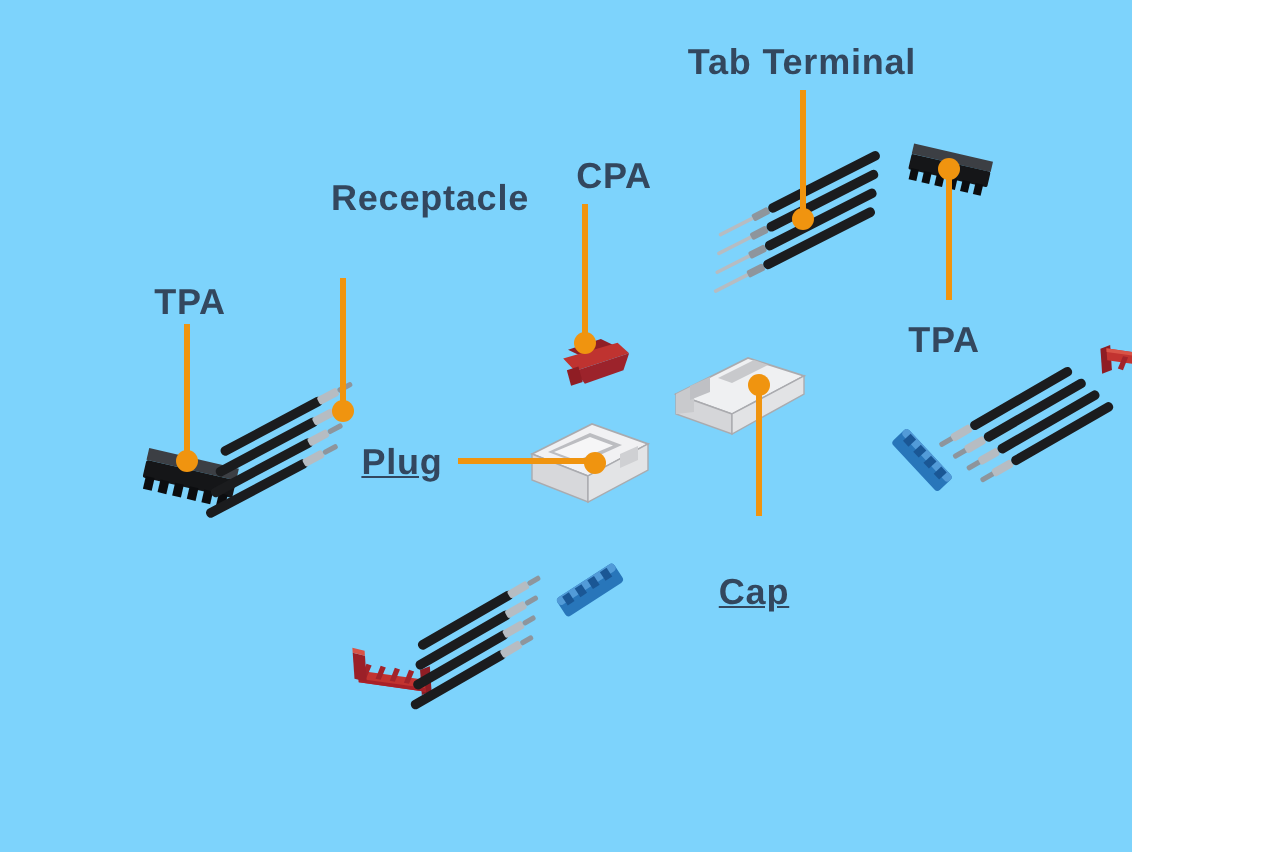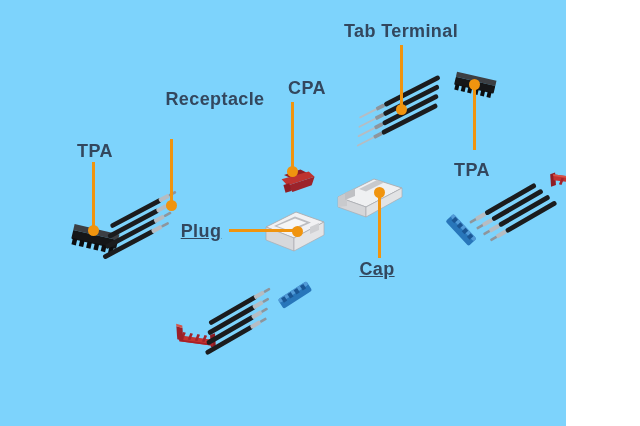--- a/index.html
+++ b/index.html
@@ -244,15 +244,15 @@
   </div>
 
   <div class="label" style="left:307px;top:77px;">CPA</div>
 
   <div class="label" style="left:95px;top:140px;">TPA</div>
 
   <div class="label" style="left:472px;top:159px;">TPA</div>
 
   <div class="label" style="left:201px;top:220px;text-decoration:underline;">Plug</div>
 
-  <div class="label" style="left:377px;top:258px;text-decoration:underline;">Cap</div>
+  <div class="label" style="left:377px;top:285px;text-decoration:underline;">Cap</div>
 
 </div>
 
 </body></html>

